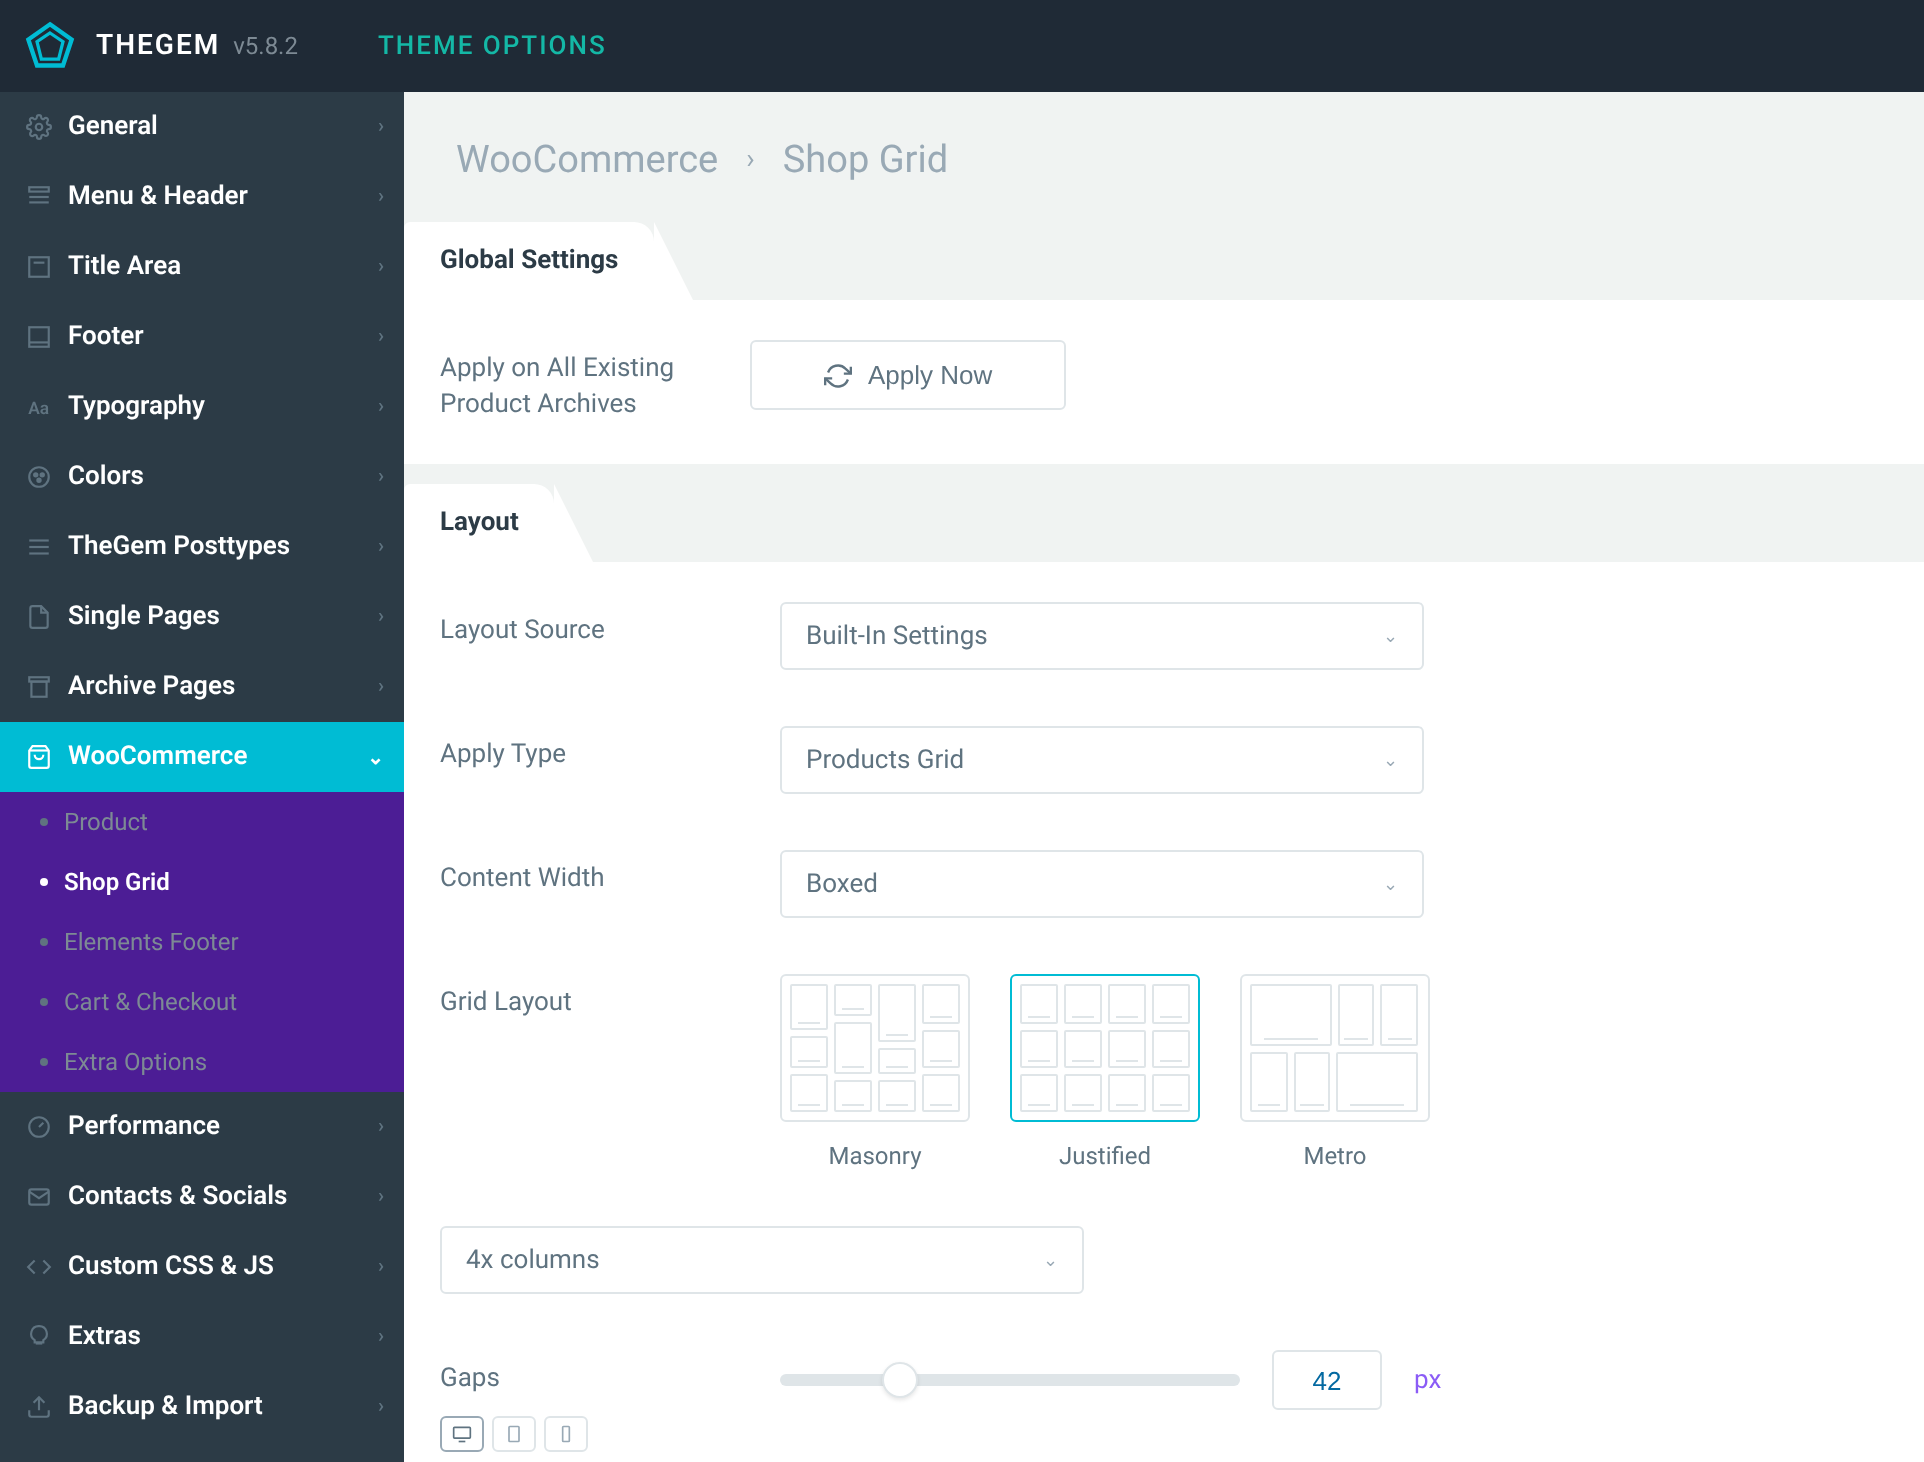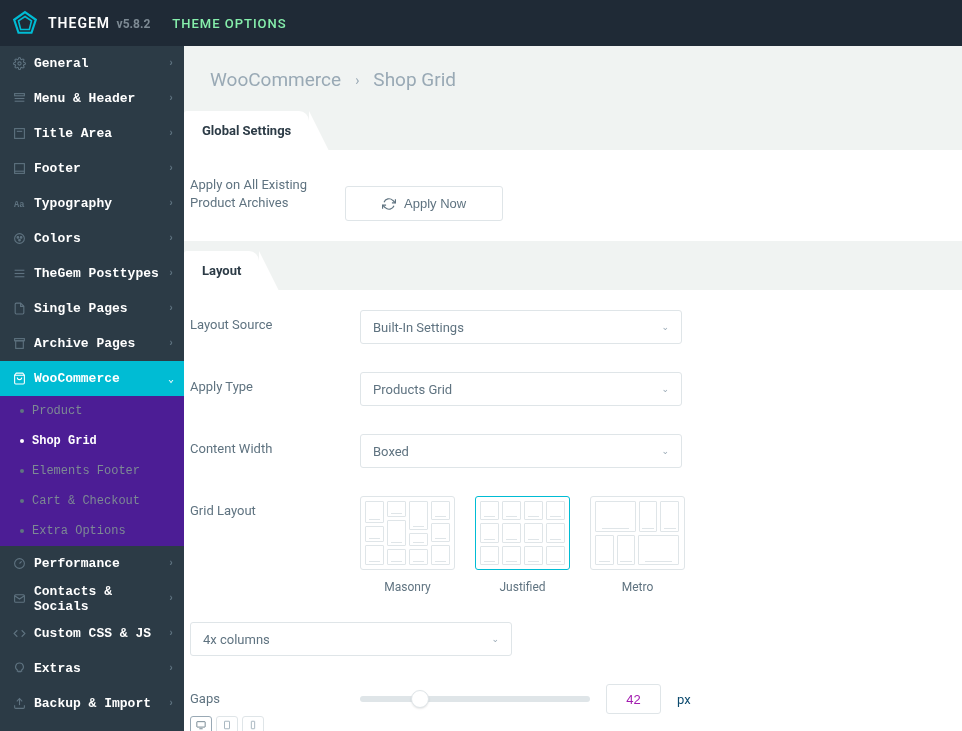--- a/index.html
+++ b/index.html
@@ -2,28 +2,28 @@
 <html><head>
 <meta charset="utf-8">
 <style>
 * { margin: 0; padding: 0; box-sizing: border-box; }
 body { font-family: -apple-system, BlinkMacSystemFont, "Segoe UI", Roboto, sans-serif; font-size: 13px; color: #2c3b46; background: #fff; width: 962px; height: 731px; overflow: hidden; }
 
 
 .topbar { height: 46px; background: #1f2a36; display: flex; align-items: center; padding: 0 12px; gap: 10px; }
 .logo-icon svg { display: block; }
 .brand { color: #fff; font-size: 14px; font-weight: 600; letter-spacing: 1px; }
-.brand .ver { color: #7d8a94; font-size: 12px; letter-spacing: 0; margin-left: 2px; font-weight: 700; }
-.theme-options-link { color: #86efac; font-size: 13px; letter-spacing: 1px; margin-left: 12px; font-weight: 500; }
+.brand .ver { color: #7d8a94; font-size: 12px; letter-spacing: 0; margin-left: 2px; font-weight: 400; }
+.theme-options-link { color: #14b8a6; font-size: 13px; letter-spacing: 1px; margin-left: 30px; font-weight: 500; }
 
 
 .shell { display: flex; height: calc(731px - 46px); }
 
 
-.sidebar { width: 184px; background: #2c3b46; color: #fff; overflow-y: auto; font-family: Liberation Mono, monospace; }
+.sidebar { width: 202px; background: #2c3b46; color: #fff; overflow-y: auto; }
 .sidebar::-webkit-scrollbar { width: 0; }
 .nav-item { display: flex; align-items: center; height: 35px; padding: 0 12px; cursor: pointer; color: #fff; font-size: 13px; font-weight: 600; position: relative; }
 .nav-item .nav-icon { width: 14px; height: 14px; margin-right: 8px; display: inline-flex; align-items: center; justify-content: flex-end; color: #5f7380; flex-shrink: 0; }
 .nav-item .chev { position: absolute; right: 10px; color: #5f7380; font-size: 10px; }
 .nav-item.active { background: #00bcd4; }
 .nav-item.active .nav-icon { color: #fff; }
 .nav-item.active .chev { color: #fff; }
 .sub-items { background: #4c1d95; }
 .sub-item { display: flex; align-items: center; height: 30px; padding-left: 32px; color: #7d8a94; font-size: 12px; cursor: pointer; position: relative; }
 .sub-item.active { color: #fff; font-weight: 600; }
@@ -35,31 +35,31 @@
 .main::-webkit-scrollbar { width: 0; }
 
 .breadcrumb { padding: 22px 26px 20px; display: flex; align-items: center; gap: 14px; font-size: 19px; color: #99a9b5; }
 .breadcrumb .sep { font-size: 14px; color: #99a9b5; }
 
 
 .panel { background: #fff; margin: 0 0 10px 0; border-radius: 3px; }
 .panel-tabs { display: flex; background: #f0f3f2; }
 .panel-tab { background: #fff; padding: 12px 18px; font-size: 13px; font-weight: 700; color: #2c3b46; border-top-left-radius: 3px; border-top-right-radius: 10px; position: relative; }
 .panel-tab::after { content: ""; position: absolute; right: -20px; top: 0; width: 0; height: 0; border-bottom: 40px solid #fff; border-right: 20px solid transparent; }
-.panel-body { padding: 20px 6px; background: #fff; }
+.panel-body { padding: 20px 18px; background: #fff; }
 
 
 .row { display: flex; align-items: flex-start; margin-bottom: 28px; }
 .row:last-child { margin-bottom: 0; }
 .row-label { width: 170px; flex-shrink: 0; color: #5f7380; font-size: 13px; padding-top: 6px; line-height: 1.4; }
 .row-label.wrap { width: 155px; }
 .row-control { flex: 1; max-width: 540px; }
 
 
-.btn-apply { display: inline-flex; align-items: center; gap: 8px; border: 1px solid #dfe5e8; background: #fff; color: #5f7380; padding: 9px 36px; border-radius: 3px; font-size: 13px; cursor: pointer; margin-top: 16px; }
+.btn-apply { display: inline-flex; align-items: center; gap: 8px; border: 1px solid #dfe5e8; background: #fff; color: #5f7380; padding: 9px 36px; border-radius: 3px; font-size: 13px; cursor: pointer; }
 .btn-apply svg { width: 14px; height: 14px; }
 
 .select { width: 322px; height: 34px; border: 1px solid #dfe5e8; border-radius: 3px; display: flex; align-items: center; padding: 0 12px; background: #fff; position: relative; font-size: 13px; color: #5f7380; cursor: pointer; }
 .select .chev { position: absolute; right: 12px; font-size: 9px; color: #99a9b5; }
 
 
 .grid-thumbs { display: flex; gap: 20px; }
 .thumb-col { text-align: center; }
 .thumb-col .label { margin-top: 10px; font-size: 12px; color: #5f7380; }
 .thumb { width: 95px; height: 74px; border: 1px solid #dfe5e8; border-radius: 3px; padding: 4px; display: flex; flex-wrap: wrap; gap: 3px; cursor: pointer; align-content: flex-start; }
@@ -79,22 +79,22 @@
 
 .devices { display: flex; gap: 4px; margin-top: 8px; }
 .dev { width: 22px; height: 18px; border: 1px solid #dfe5e8; border-radius: 3px; display: inline-flex; align-items: center; justify-content: center; cursor: pointer; color: #99a9b5; }
 .dev.active { border-color: #99a9b5; color: #5f7380; }
 .dev svg { width: 12px; height: 10px; }
 
 
 .slider-wrap { display: flex; align-items: center; gap: 16px; }
 .slider { position: relative; width: 230px; height: 6px; background: #dfe5e8; border-radius: 3px; }
 .slider-handle { position: absolute; top: 50%; left: 26%; transform: translate(-50%, -50%); width: 18px; height: 18px; background: #fff; border: 1px solid #dfe5e8; border-radius: 50%; box-shadow: 0 1px 2px rgba(0,0,0,0.1); cursor: grab; }
-.num-input { width: 55px; height: 30px; border: 1px solid #dfe5e8; border-radius: 3px; text-align: center; font-size: 13px; color: #a21caf; }
-.unit { font-size: 13px; color: #0c4a6e; }
+.num-input { width: 55px; height: 30px; border: 1px solid #dfe5e8; border-radius: 3px; text-align: center; font-size: 13px; color: #0369a1; }
+.unit { font-size: 13px; color: #8b5cf6; }
 
 </style>
 </head>
 <body>
 
 <div class="topbar">
   <span class="logo-icon">
     <svg width="26" height="26" viewBox="0 0 24 24">
         <polygon points="12,2 22,9 18,21 6,21 2,9" fill="none" stroke="#00bcd4" stroke-width="2"></polygon>
         <polygon points="12,6 18,10 16,18 8,18 6,10" fill="none" stroke="#00bcd4" stroke-width="1.5"></polygon>

